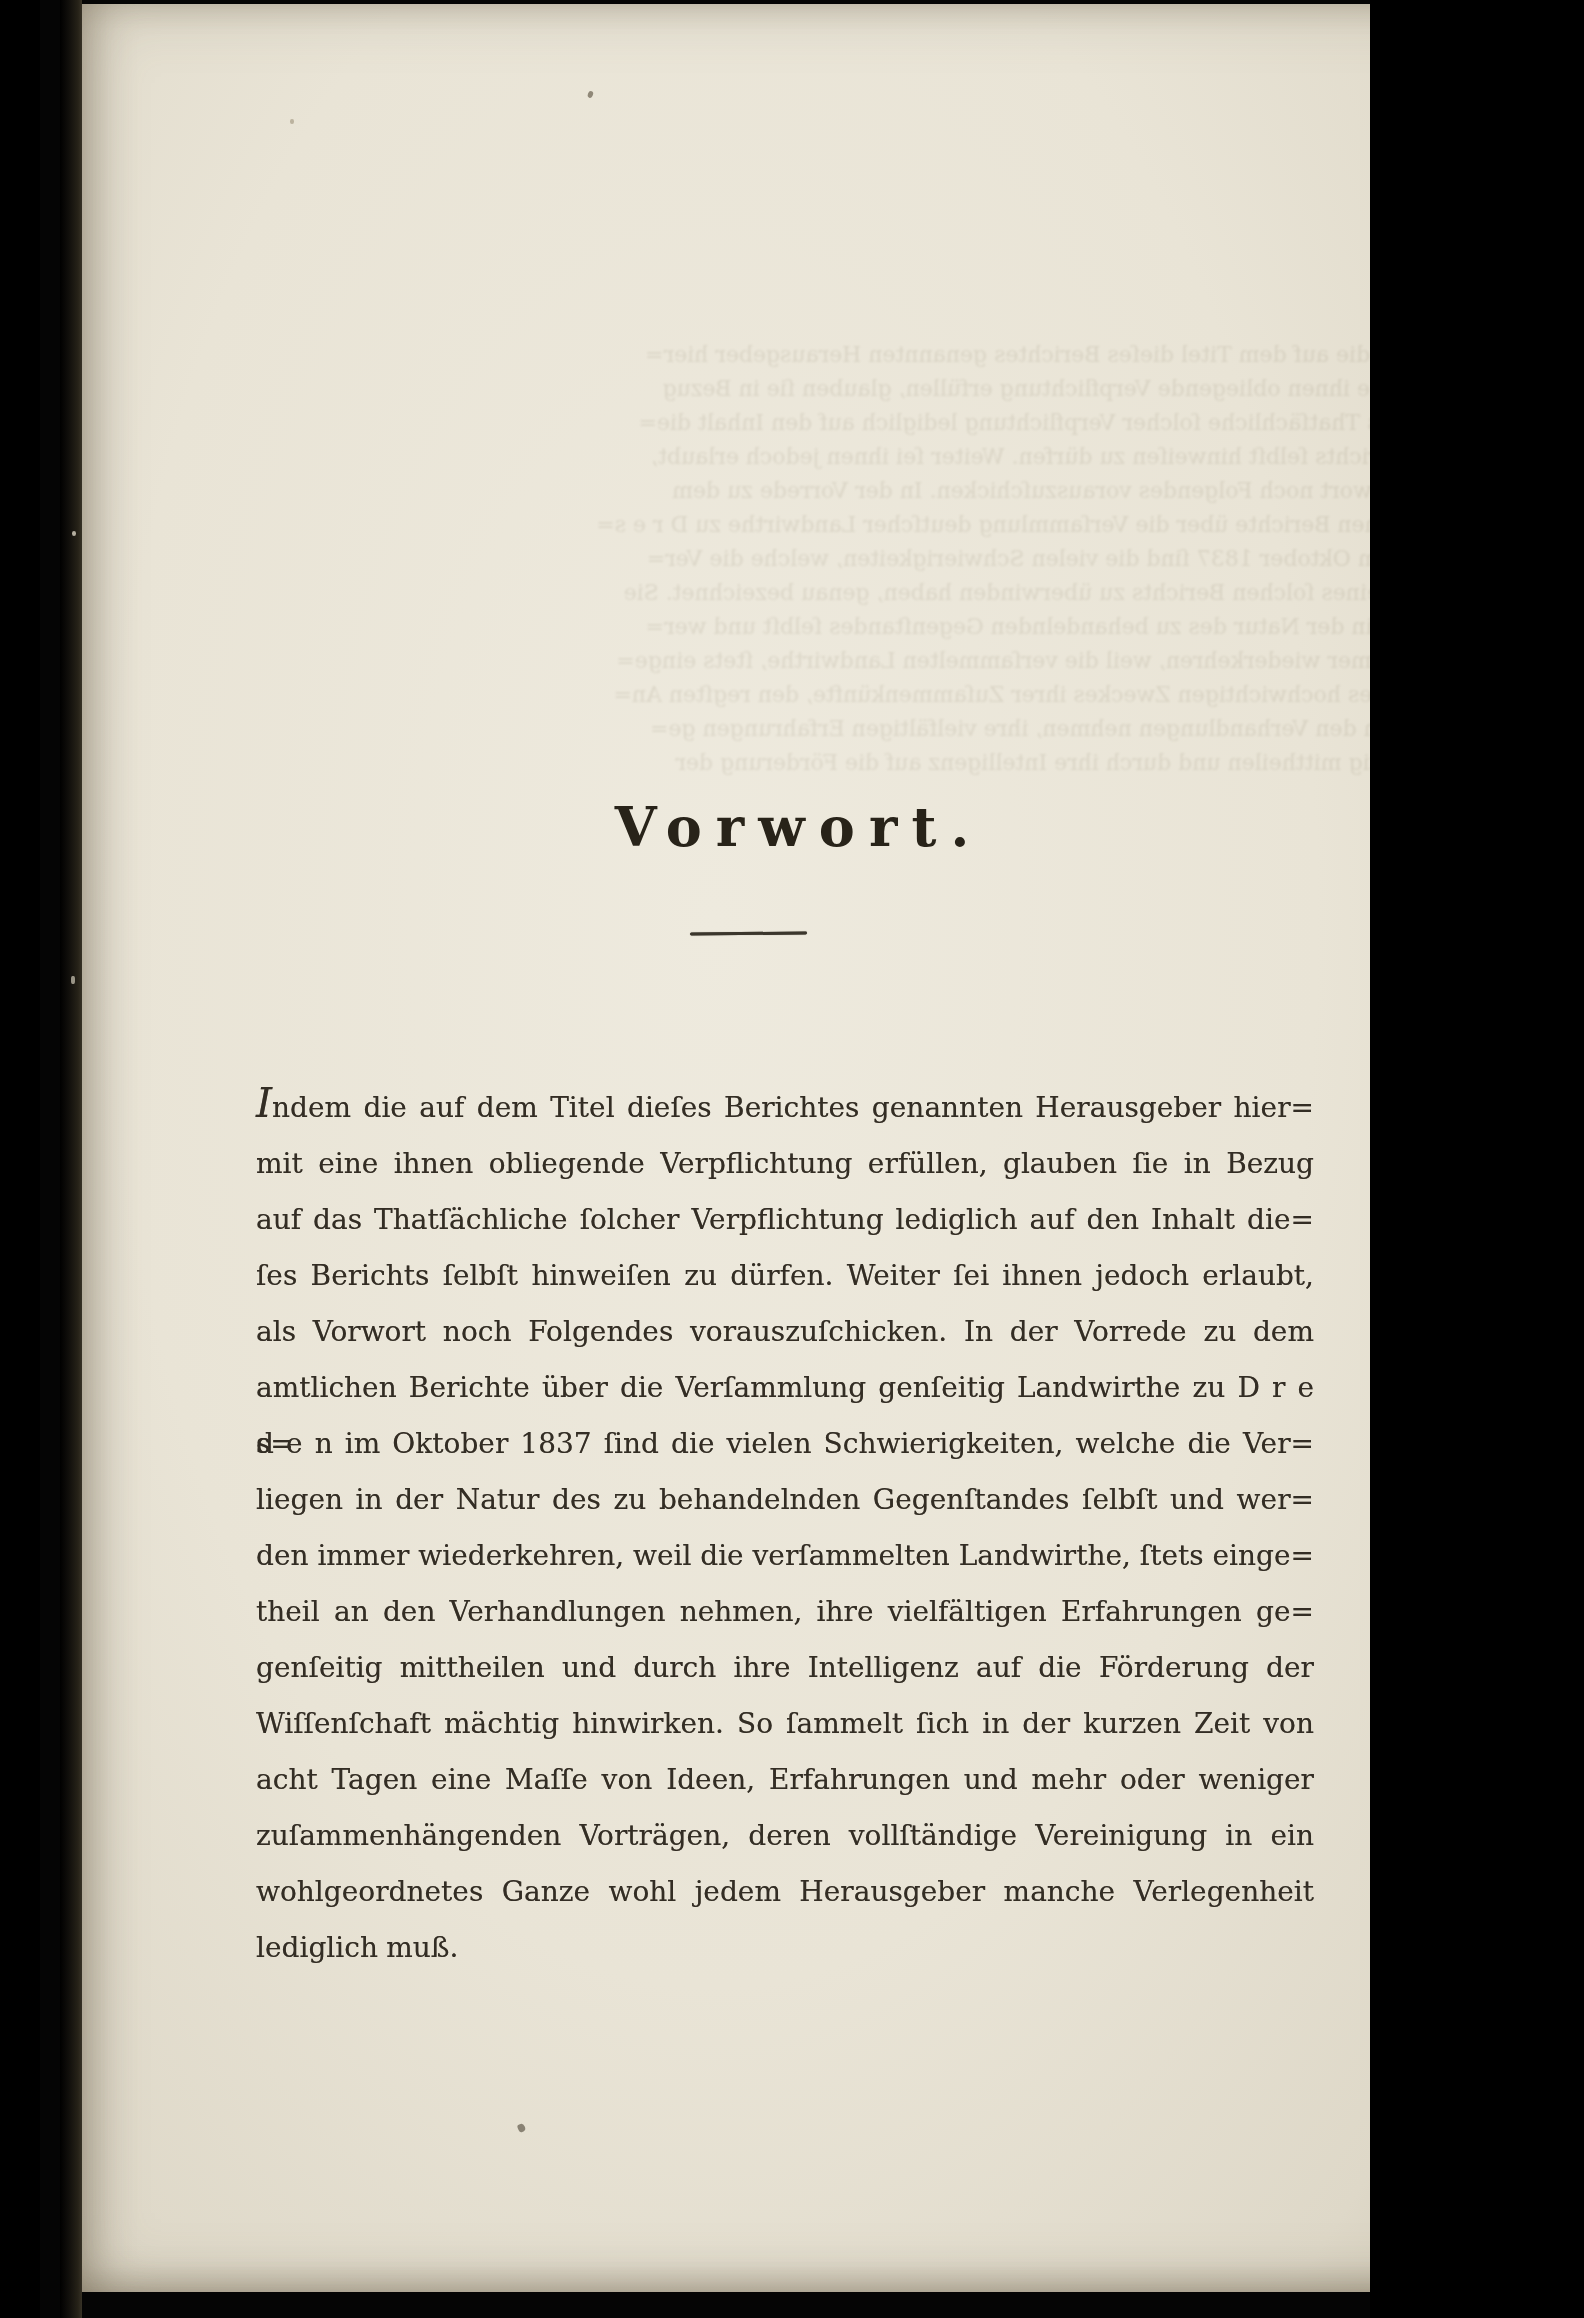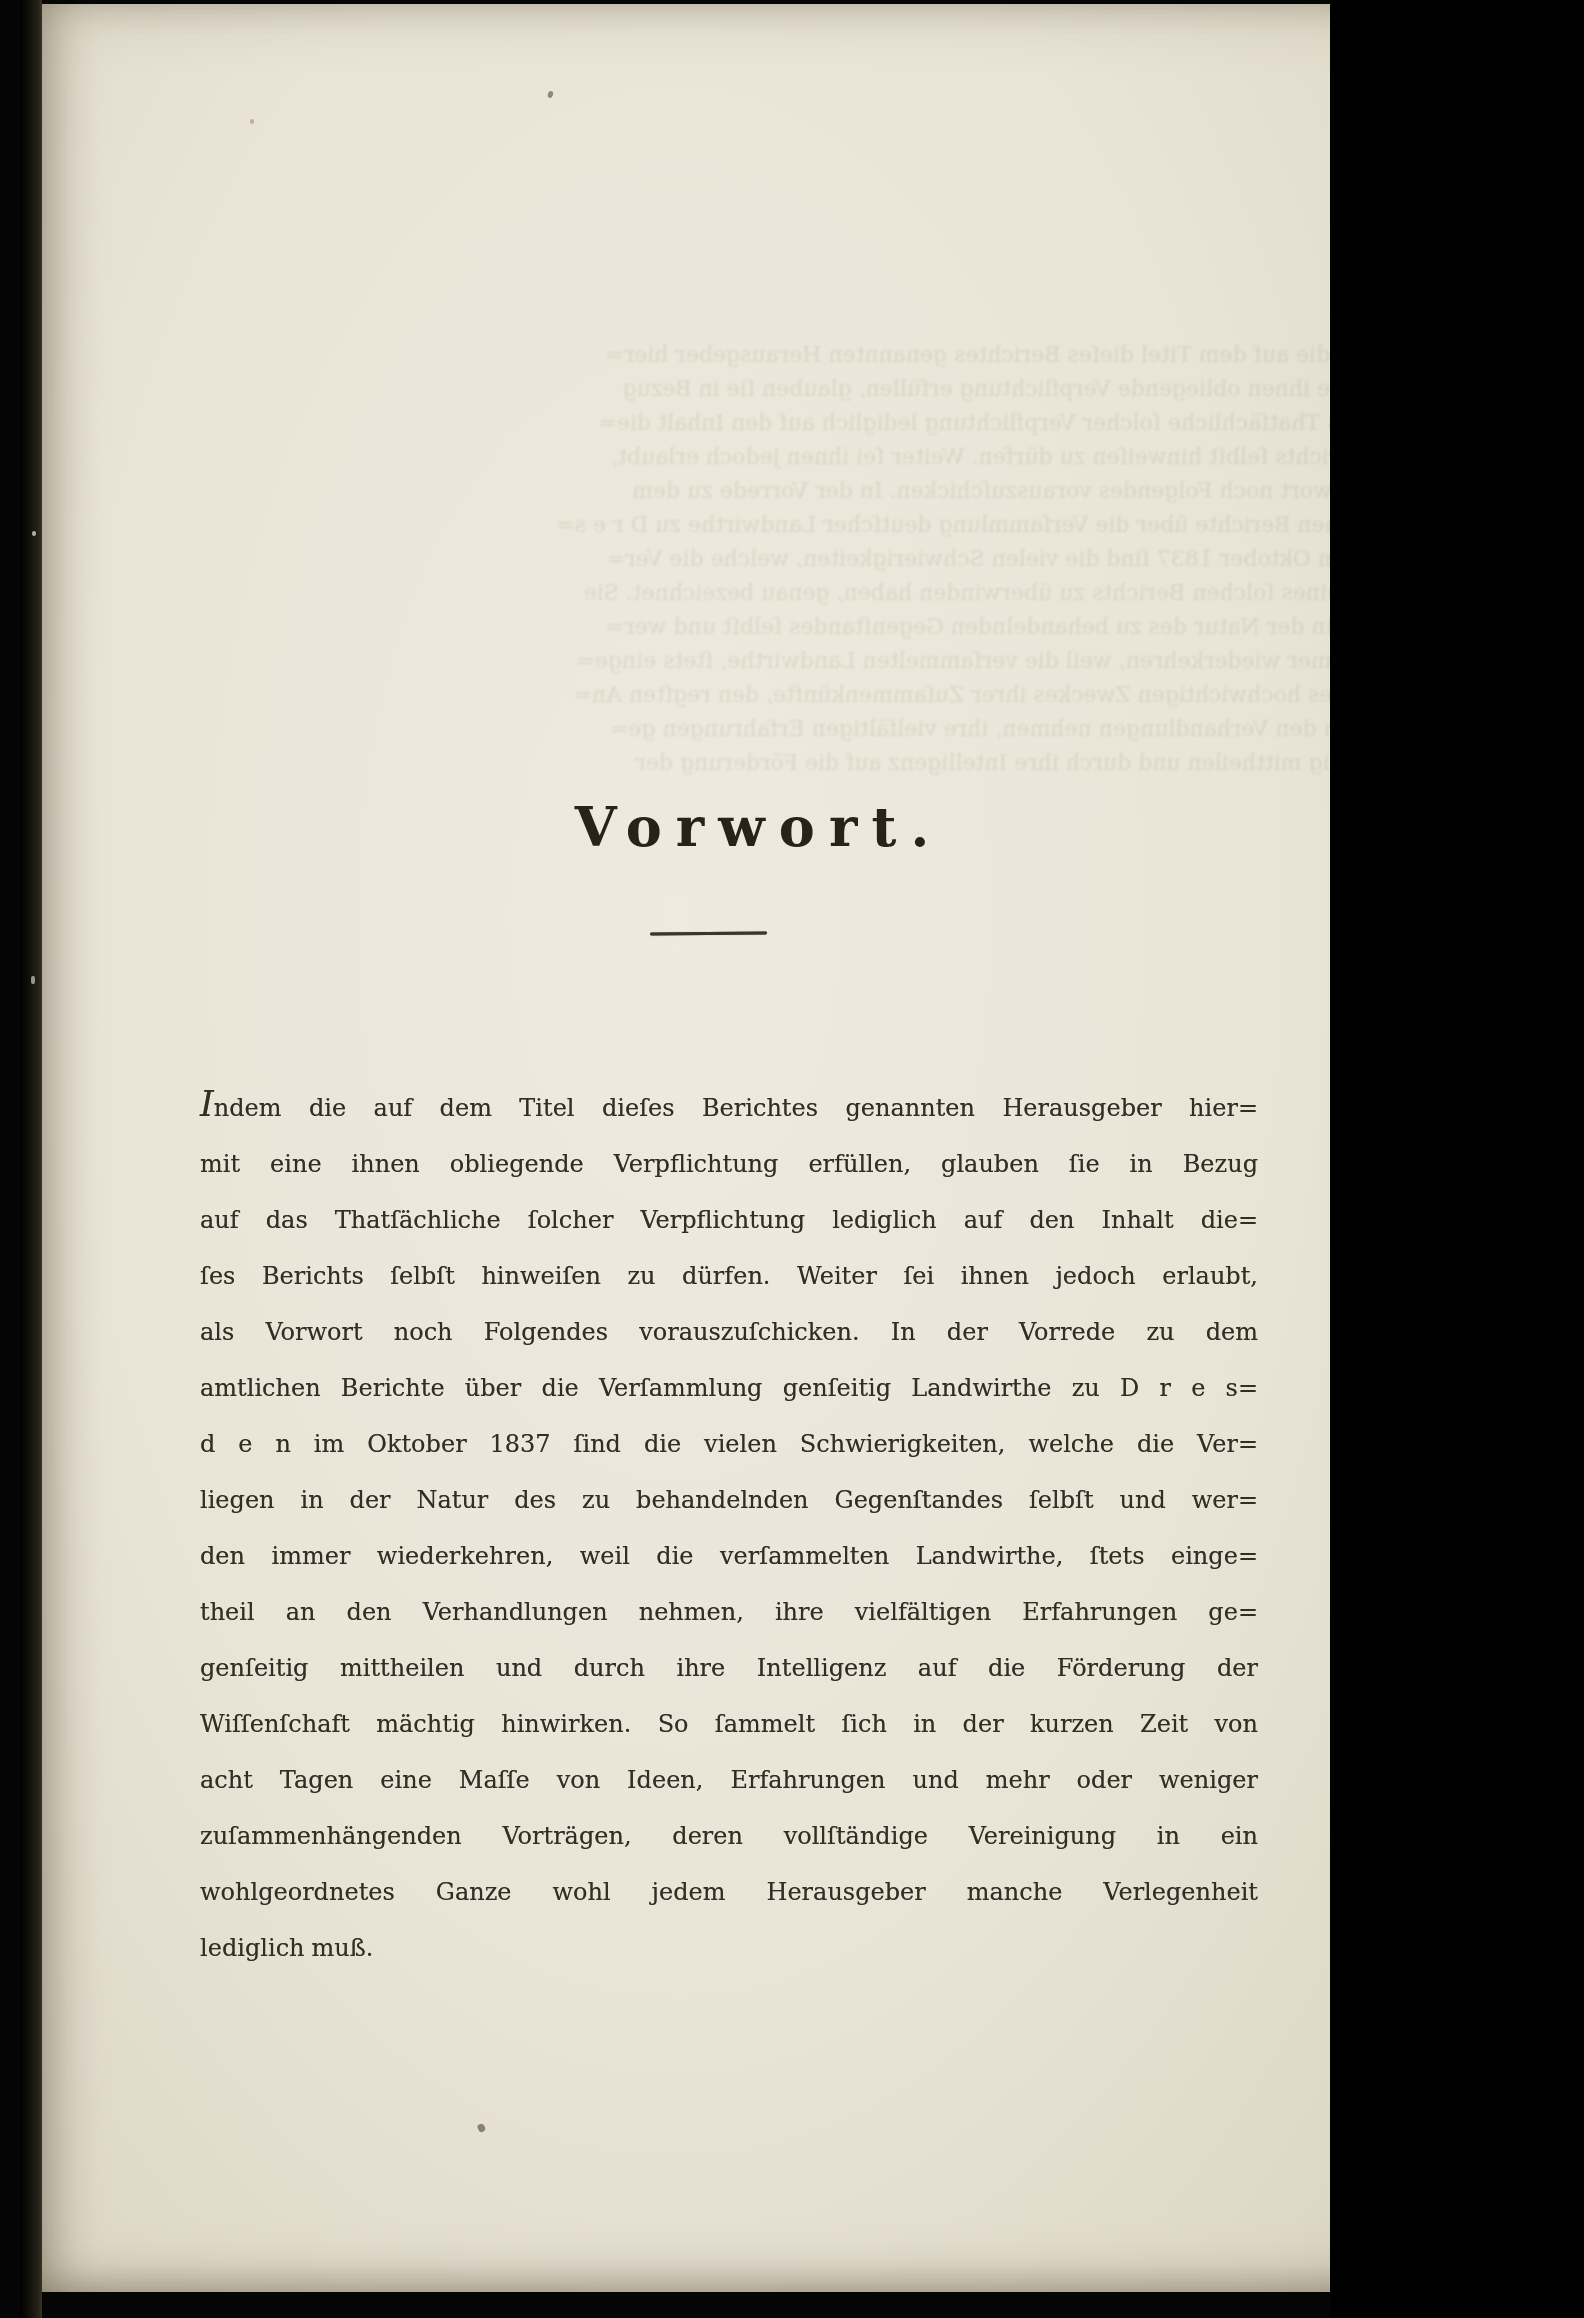--- a/index.html
+++ b/index.html
@@ -5,20 +5,21 @@
   html, body {
     margin: 0; padding: 0;
     background: #000;
     font-family: "DejaVu Serif", serif;
   }
   .scan {
     position: relative;
     width: 1330px; height: 2319px;
     background: #050505;
     overflow: hidden;
+    margin-left: 40px;
   }
   
   .board-left {
     position: absolute; left: 20.4px; top: 0; width: 22px; height: 100%;
     background: linear-gradient(90deg, #000 0%, #13110d 45%, #262218 82%, #373226 100%);
   }
   
   .page {
     position: absolute; left: 42px; top: 4.4px; width: 1406px; height: 2288px;
     background: radial-gradient(ellipse at 45% 40%, #eeeade 0%, #e9e4d6 55%, #ded8c8 88%, #d1cab8 100%);
@@ -47,23 +48,23 @@
     color: #282319;
   }
   .rule {
     position: absolute; top: 928px; left: 50%; margin-left: -95px;
     width: 117px; height: 2.9px;
     background: #3b362c; border-radius: 1.5px;
     transform: rotate(-0.5deg);
     box-shadow: 0 0 0.7px rgba(59, 54, 44, .8);
   }
   .body-text {
-    position: absolute; left: 158px; top: 1076px; width: 1058px;
+    position: absolute; left: 174px; top: 1076px; width: 1058px;
     color: #332d24;
-    font-size: 24px; line-height: 56px;
+    font-size: 28px; line-height: 56px;
     word-spacing: -0.7px;
     text-shadow: 0 0 0.4px rgba(51, 45, 36, .55);
   }
   .body-text .line {
     text-align: justify;
     text-align-last: justify;
     height: 56px;
   }
   .body-text .line.last { text-align-last: left; }
   .body-text .line:first-child::first-letter {

